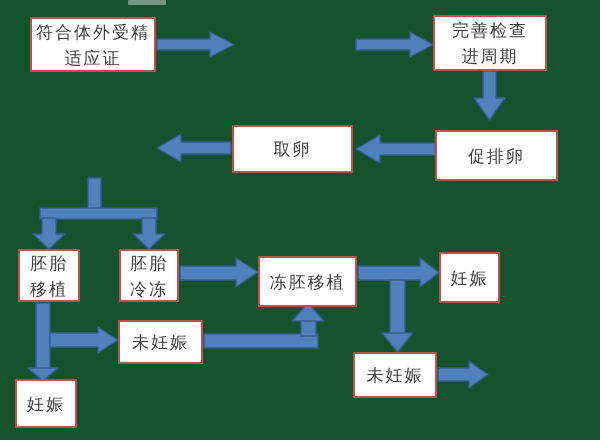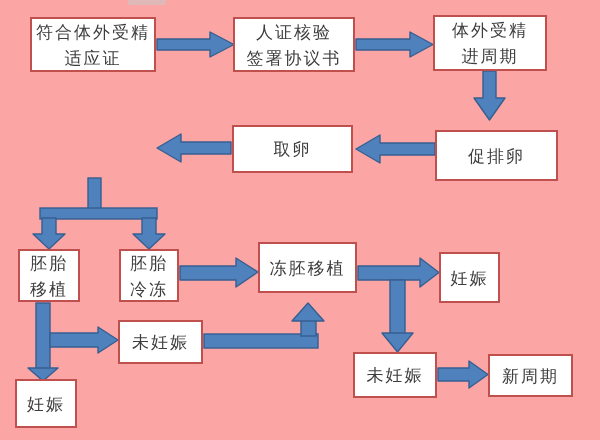--- a/index.html
+++ b/index.html
@@ -4,21 +4,21 @@
 <style>
   html, body {
     margin: 0;
     padding: 0;
     background: #ffffff;
   }
   #canvas {
     position: relative;
     width: 600px;
     height: 440px;
-    background: #fca5a5;
+    background: #14532d;
     overflow: hidden;
     font-family: "DejaVu Serif", "Liberation Serif", serif;
   }
   #arrow-layer {
     position: absolute;
     left: 0;
     top: 0;
     width: 600px;
     height: 440px;
   }
@@ -99,42 +99,39 @@
       <rect x="301" y="319" width="15" height="17" stroke="#365f91" stroke-width="1.4" fill="#4f81bd"></rect>
       <polygon points="292,321 324,321 308,303"></polygon>
     </g>
   </svg>
 
   <div id="top-artifact"></div>
 
   <div class="node" style="left:30px; top:17px; width:126px; height:55px;">符合体外受精
 适应证</div>
 
-  <div class="node" style="left:233px; top:17px; width:122px; height:55px;">人证核验
-签署协议书</div>
 
-  <div class="node" style="left:433px; top:15px; width:114px; height:56px;">体外受精
+  <div class="node" style="left:433px; top:15px; width:114px; height:56px;">完善检查
 进周期</div>
 
   <div class="node" style="left:435px; top:122px; width:123px; height:51px;margin-top:8px;">促排卵</div>
 
   <div class="node" style="left:232px; top:125px; width:121px; height:48px;">取卵</div>
 
 
   <div class="node" style="left:18px; top:249px; width:62px; height:53px;">胚胎
 移植</div>
 
   <div class="node" style="left:119px; top:249px; width:60px; height:53px;">胚胎
 冷冻</div>
 
-  <div class="node" style="left:258px; top:242px; width:99px; height:51px;">冻胚移植</div>
+  <div class="node" style="left:258px; top:256px; width:99px; height:51px;">冻胚移植</div>
 
   <div class="node" style="left:439px; top:252px; width:61px; height:51px;">妊娠</div>
 
   <div class="node" style="left:118px; top:320px; width:85px; height:44px;">未妊娠</div>
 
   <div class="node" style="left:353px; top:352px; width:84px; height:46px;">未妊娠</div>
 
-  <div class="node" style="left:488px; top:354px; width:85px; height:43px;">新周期</div>
 
   <div class="node" style="left:15px; top:379px; width:62px; height:49px;">妊娠</div>
 
 </div>
 
 </body></html>

